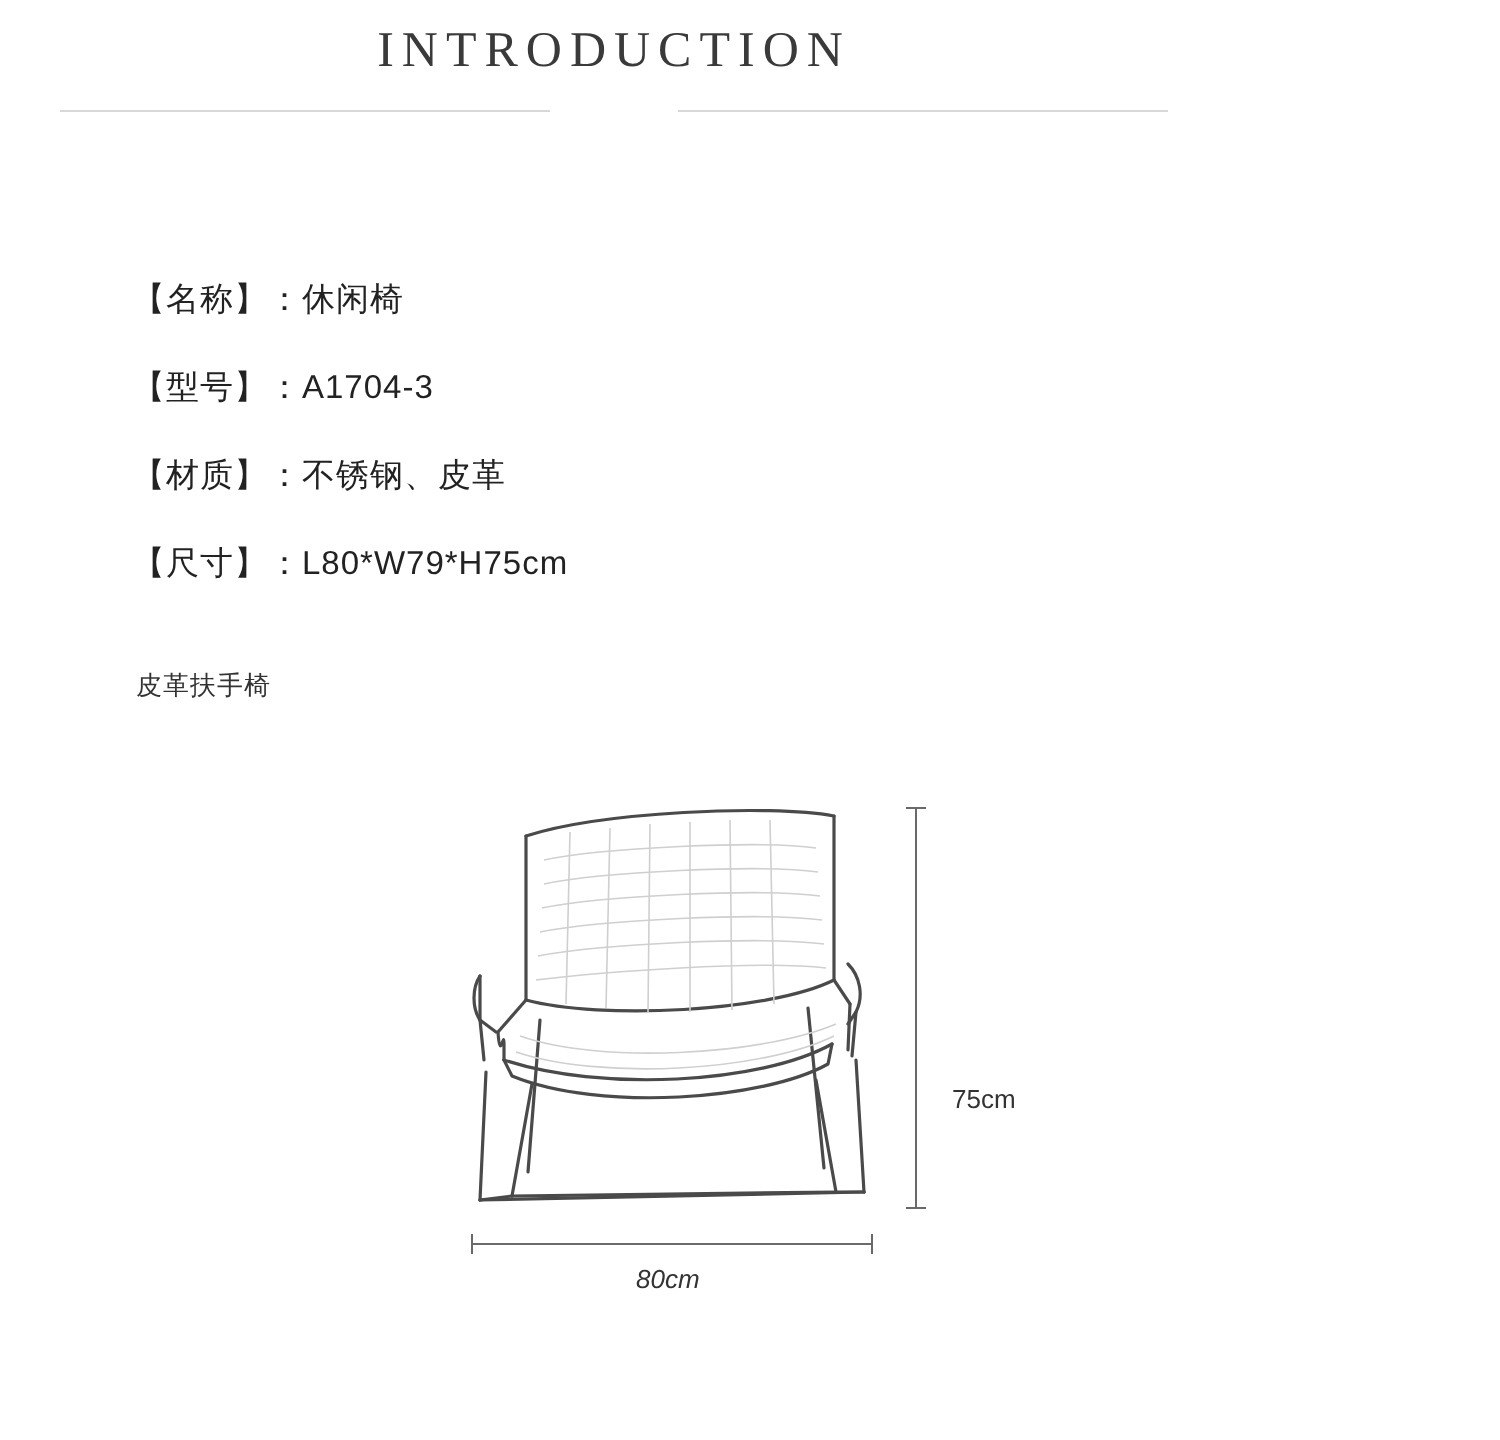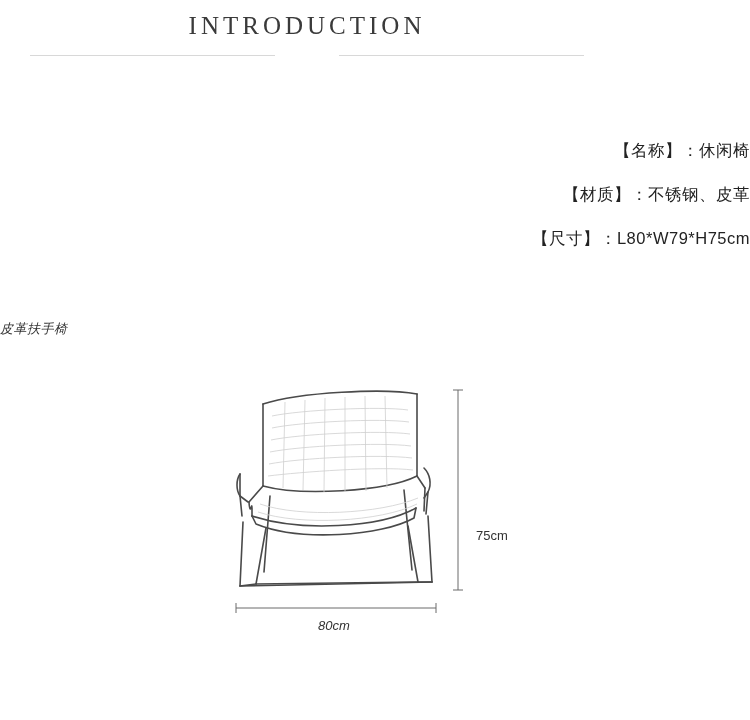--- a/index.html
+++ b/index.html
@@ -72,38 +72,37 @@
     border-top: 3px solid transparent;
     border-bottom: 3px solid transparent;
   }
   .sub-arrow.left  { left: 316px;  border-left: 5px solid #c9c9c9; }
   .sub-arrow.right { right: 316px; border-right: 5px solid #c9c9c9; }
 
   
   .specs {
     margin-top: 64px;
     padding-left: 66px;
-    text-align: right;
   }
   .spec-row {
     font-size: 16.5px;
     line-height: 44px;
     color: #222;
     letter-spacing: 0.5px;
     white-space: nowrap;
   }
   .spec-key { }
   .spec-val { }
 
   .note {
-    margin-top: 60px;
+    margin-top: 30px;
+    padding-left: 68px;
     font-size: 13px;
     color: #333;
     letter-spacing: 0.5px;
-    font-style: italic;
   }
 
   
   .figure {
     position: relative;
     width: 750px;
     height: 280px;
     margin-top: 38px;
   }
   .figure svg { display: block; }
@@ -123,20 +122,23 @@
   <div class="header-title">INTRODUCTION</div>
   <div class="rule-row">
     <div class="hline left"></div>
     <div class="hline right"></div>
   </div>
 </div>
 
 <div class="specs">
   <div class="spec-row">
     <span class="spec-key">【名称】：</span><span class="spec-val">休闲椅</span>
+  </div>
+  <div class="spec-row">
+    <span class="spec-key">【型号】：</span><span class="spec-val">A1704-3</span>
   </div>
   <div class="spec-row">
     <span class="spec-key">【材质】：</span><span class="spec-val">不锈钢、皮革</span>
   </div>
   <div class="spec-row">
     <span class="spec-key">【尺寸】：</span><span class="spec-val">L80*W79*H75cm</span>
   </div>
 </div>
 
 <div class="note">皮革扶手椅</div>

